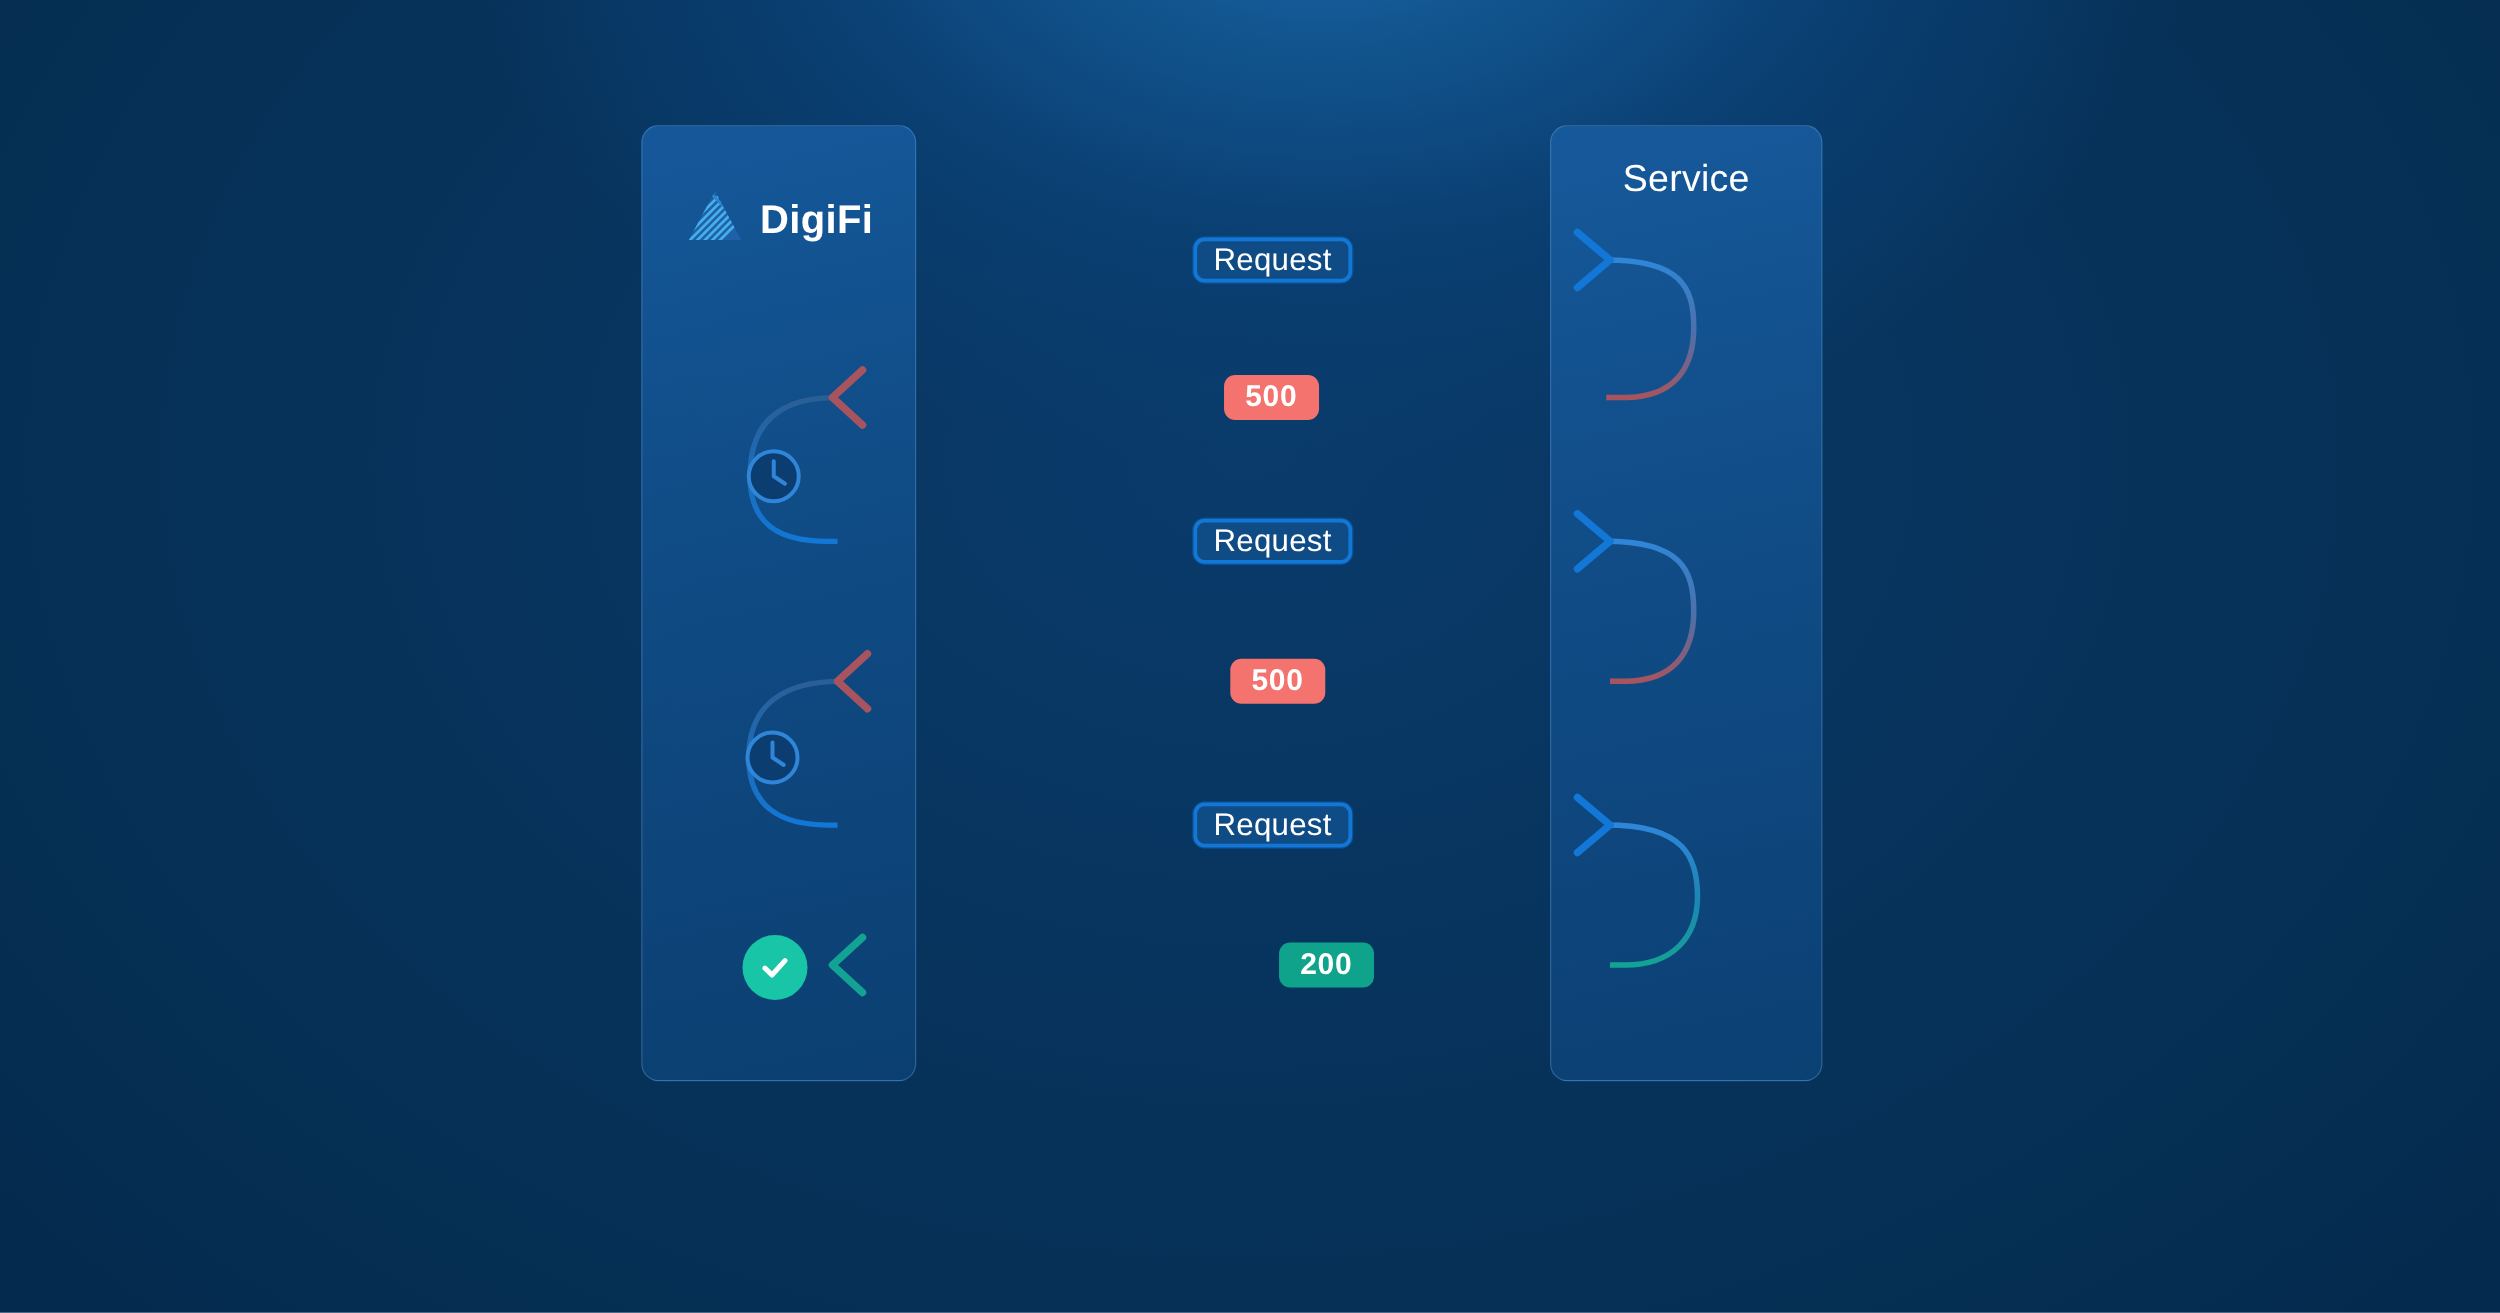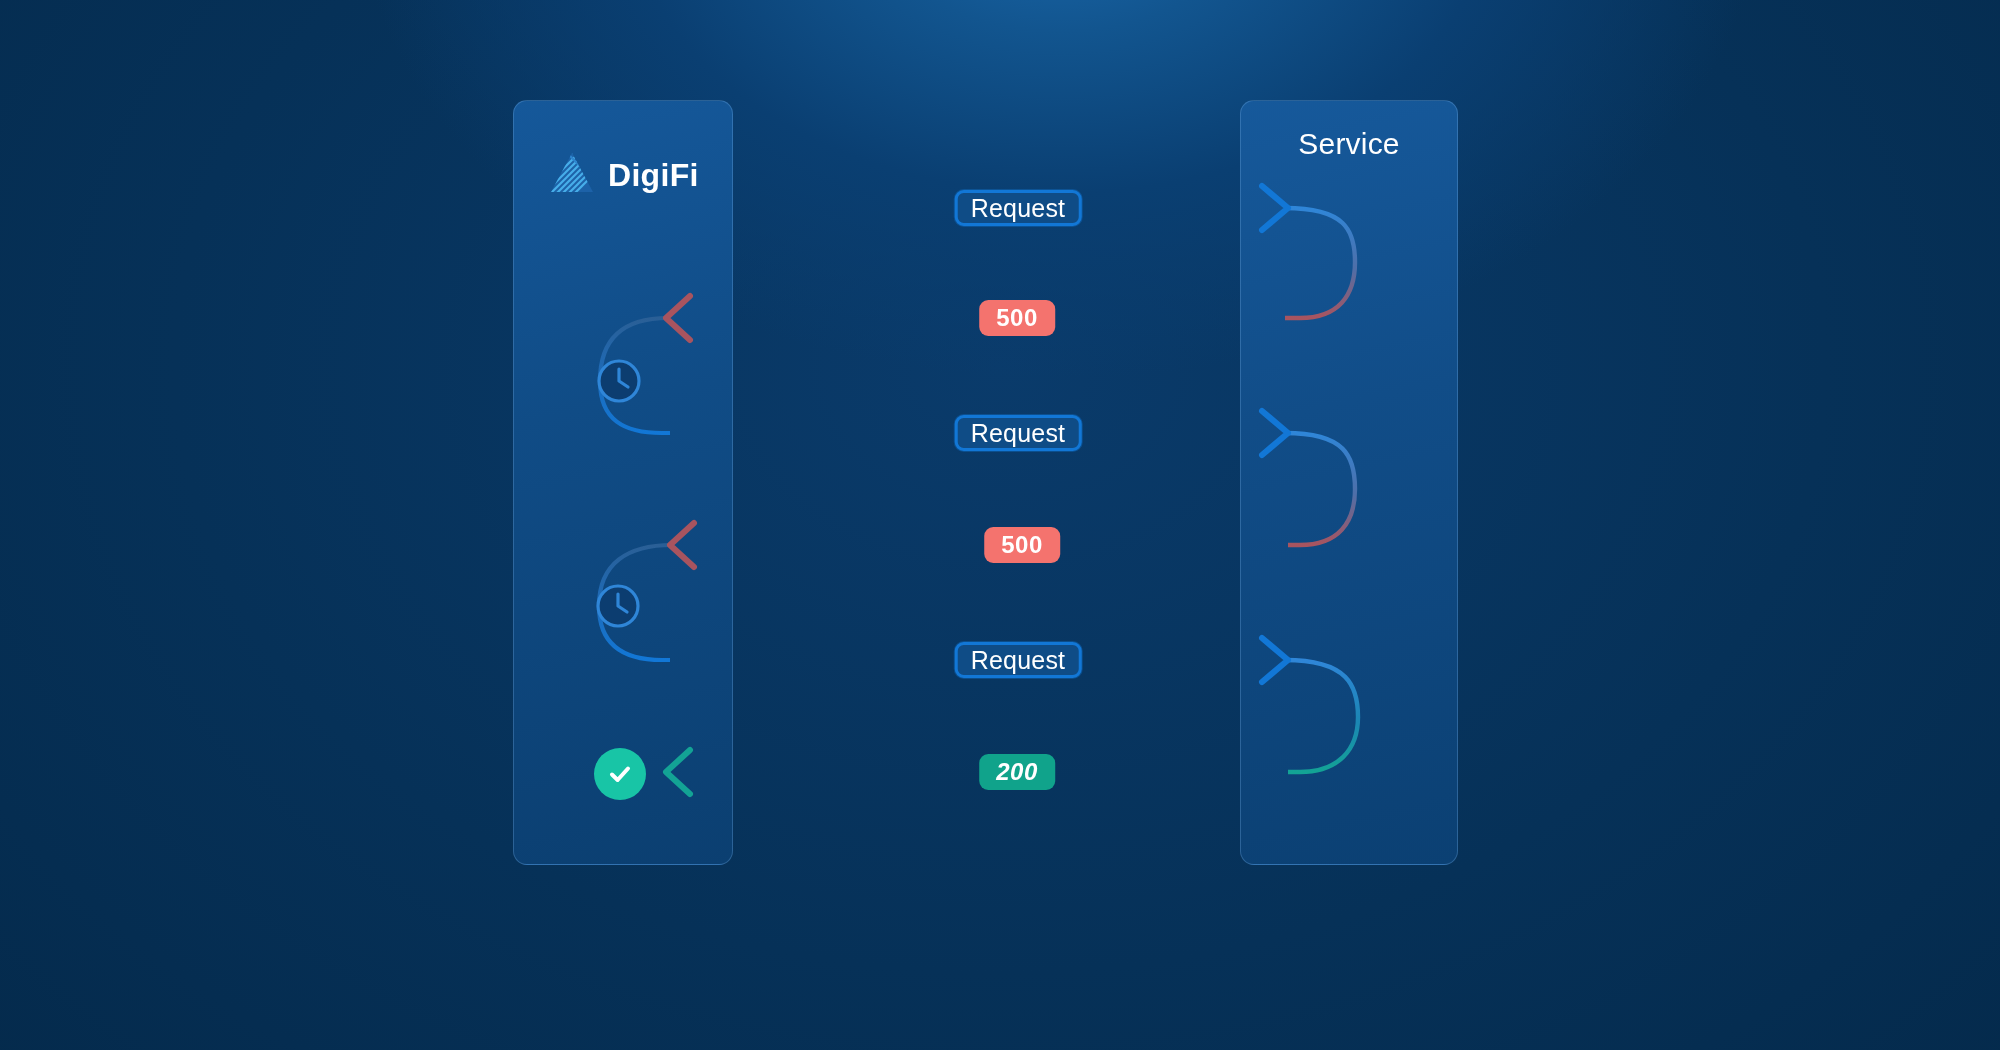--- a/index.html
+++ b/index.html
@@ -222,15 +222,15 @@
   <div class="badge badge-request" style="left:994px; top:208px;">Request</div>
 
   <div class="badge badge-status badge-500" style="left:993px; top:318px;">500</div>
 
   <div class="badge badge-request" style="left:994px; top:433px;">Request</div>
 
   <div class="badge badge-status badge-500" style="left:998px; top:545px;">500</div>
 
   <div class="badge badge-request" style="left:994px; top:660px;">Request</div>
 
-  <div class="badge badge-status badge-200" style="left:993px; top:772px;font-style:italic;">200</div>
+  <div class="badge badge-status badge-200" style="left:1037px; top:772px;">200</div>
 
 </div>
 
 </body></html>

